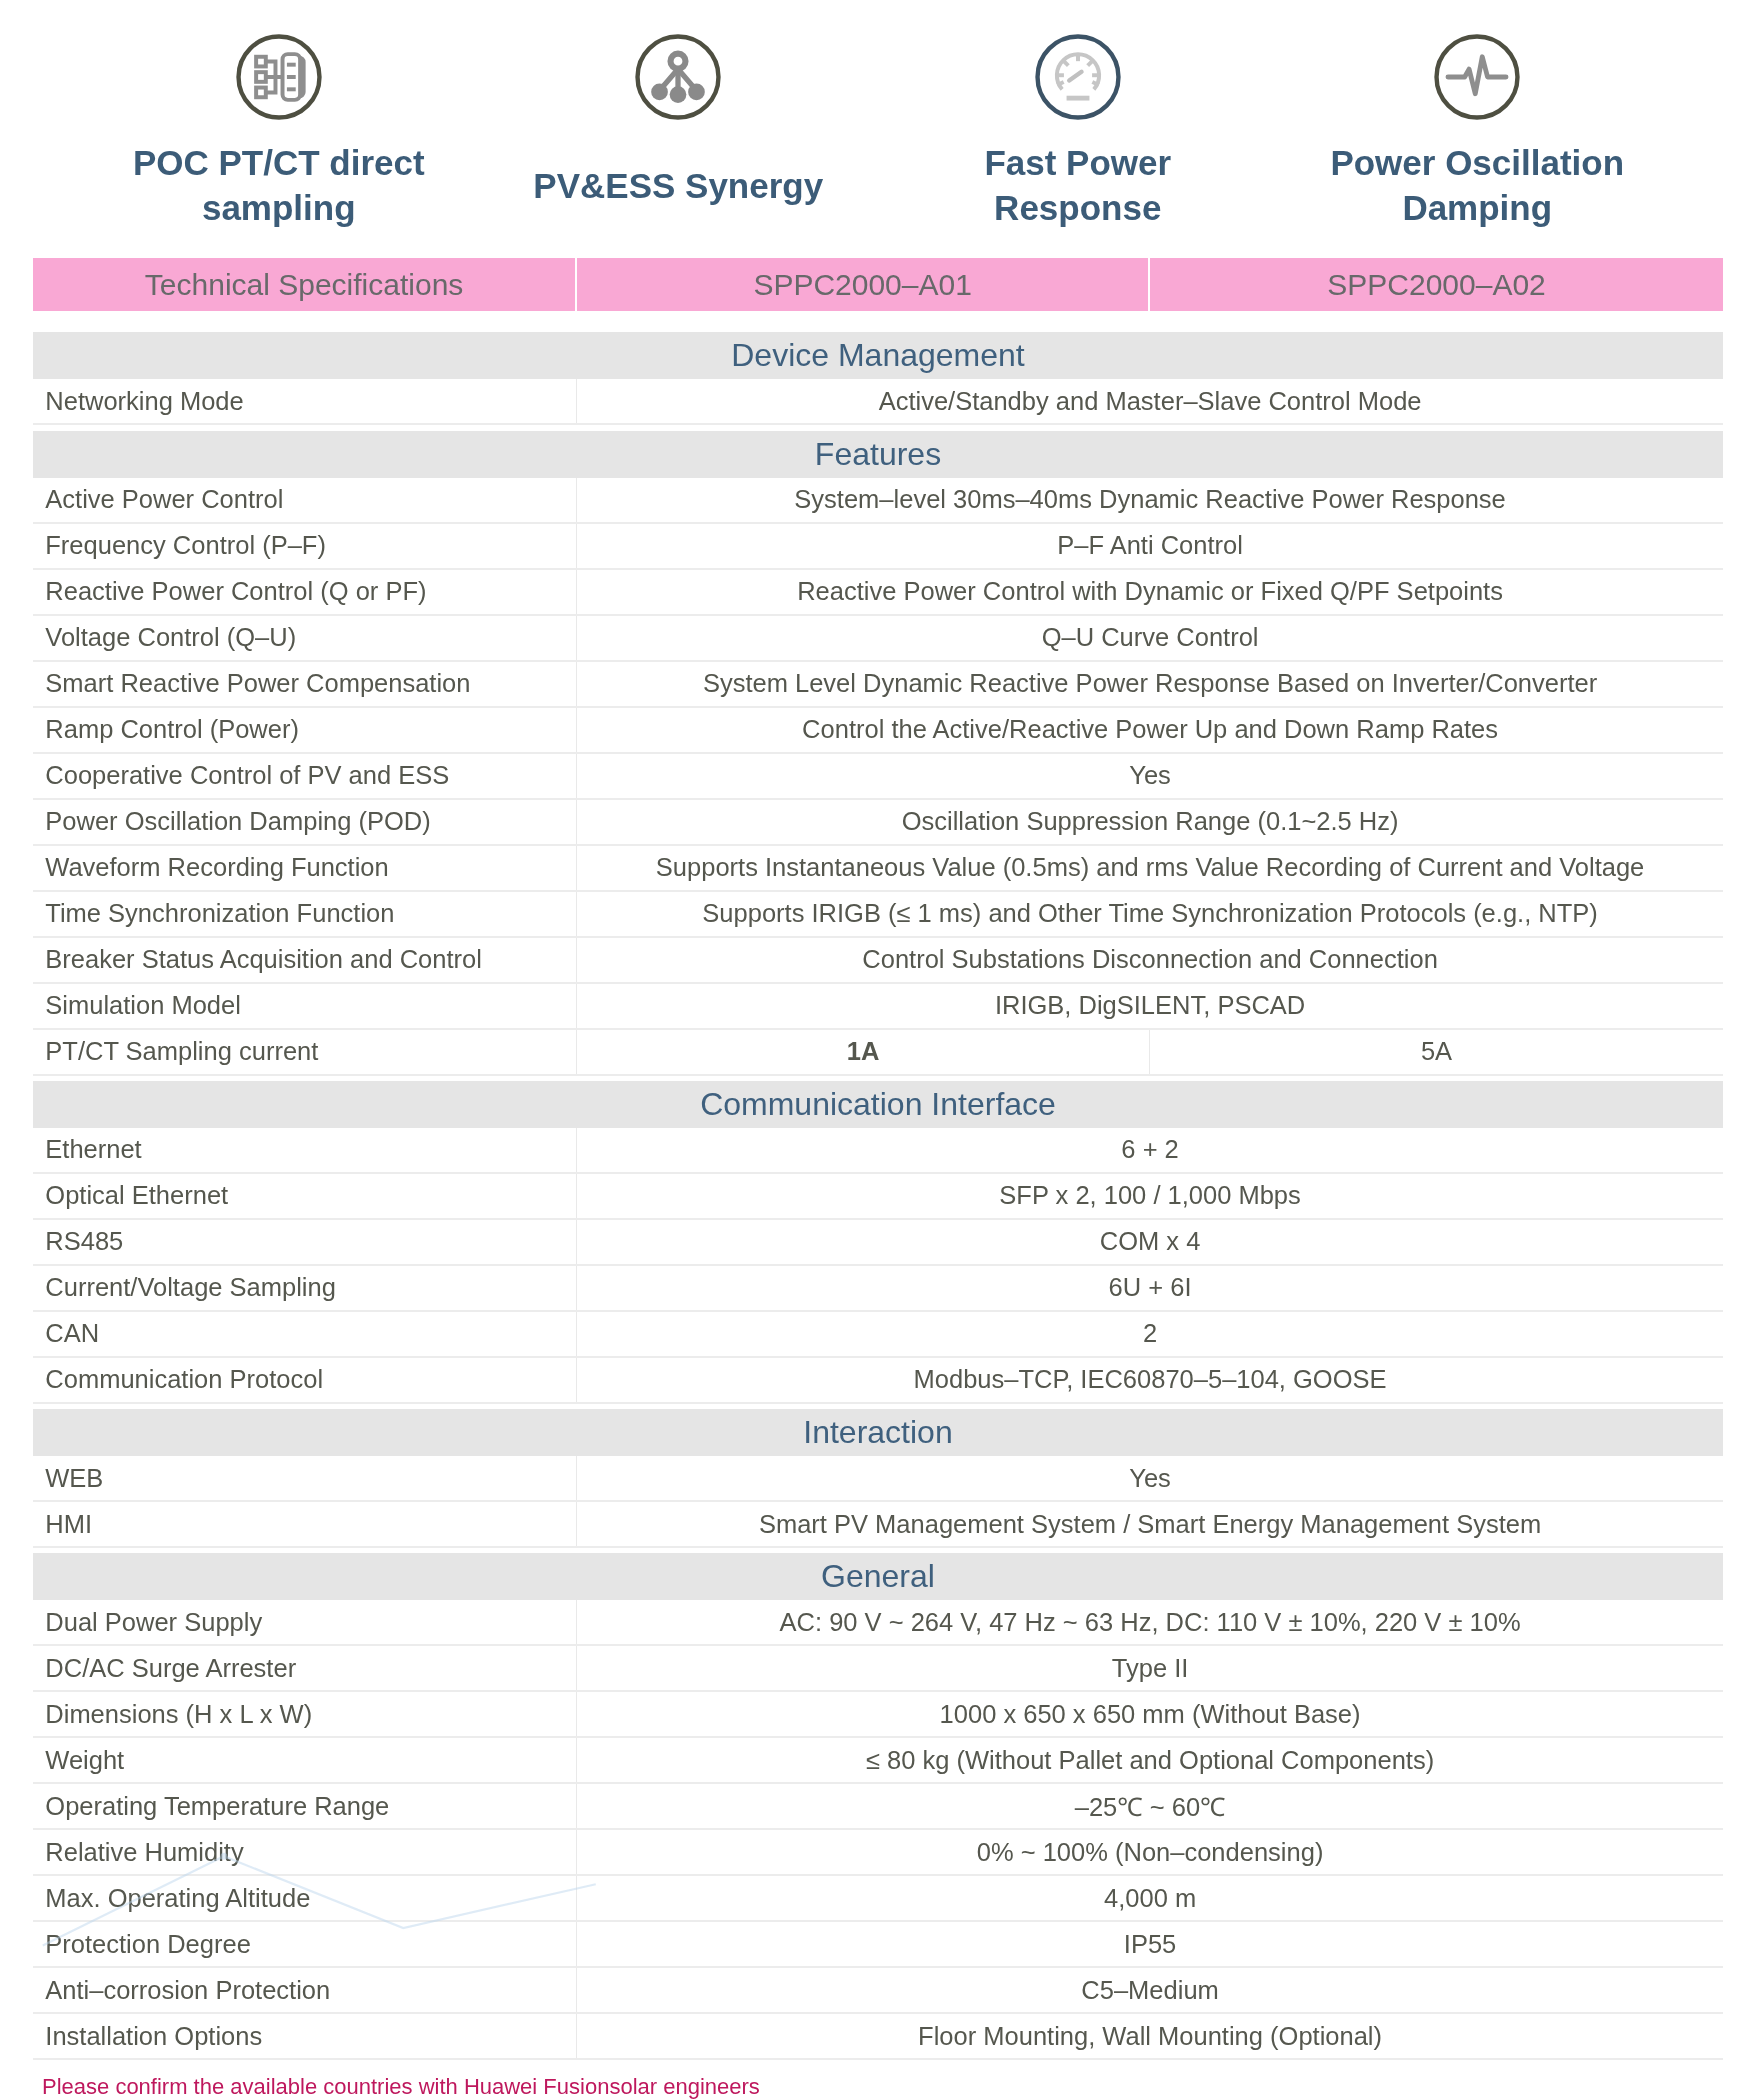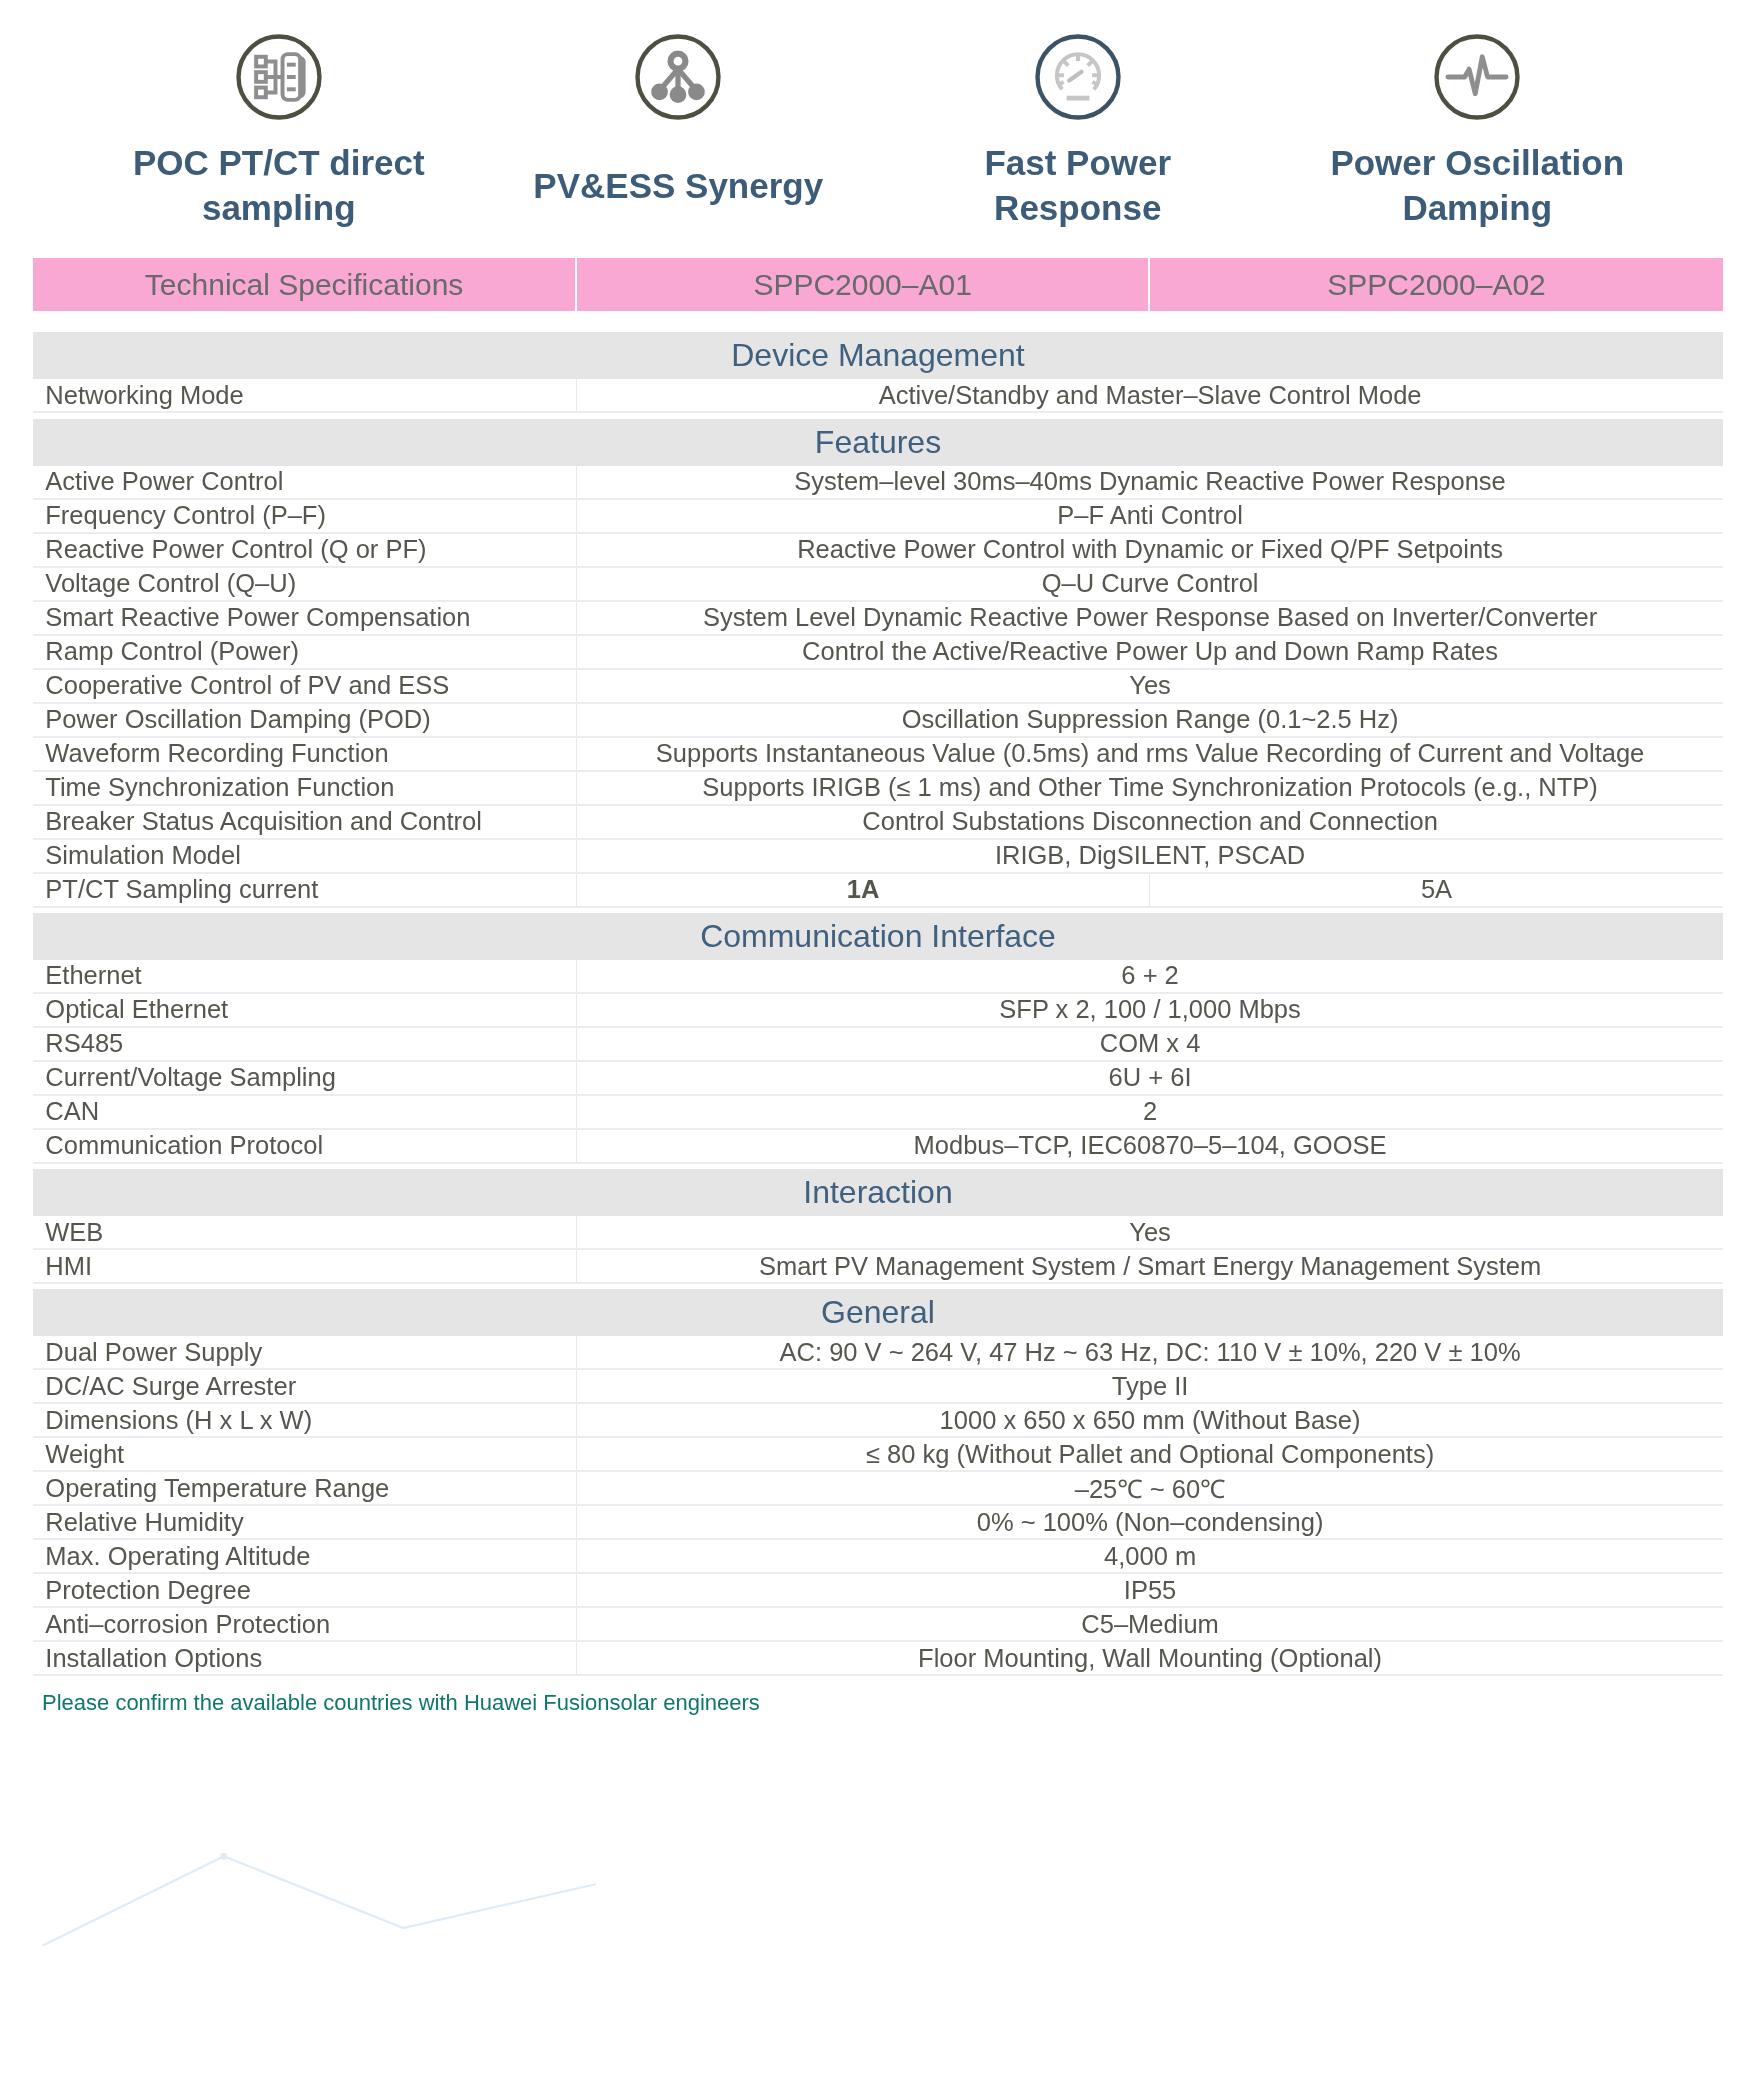--- a/index.html
+++ b/index.html
@@ -38,34 +38,34 @@
   .thead-cell:last-child { border-right:none; }
 
   .section-bar {
     margin-top:5.3px; background:#e5e5e5; height:47px;
     display:flex; align-items:center; justify-content:center;
     font-size:32px; color:#3f607e;
   }
 
   .row {
     display:grid; grid-template-columns:32.2% 67.8%;
-    height:34px; box-sizing:border-box;
+    height:46px; box-sizing:border-box;
     border-bottom:2.6px solid #ececec;
   }
   .row.split { grid-template-columns:32.2% 33.9% 33.9%; }
   .cell {
     display:flex; align-items:center;
     font-size:25.5px; color:#55574e; box-sizing:border-box;
     white-space:nowrap; overflow:hidden;
   }
   .cell.label { padding-left:12.3px; border-right:1.8px solid #e9e9e9; }
   .cell.value { justify-content:center; text-align:center; }
   .row.split .cell.value.first { border-right:1.8px solid #e9e9e9;font-weight:bold; }
 
-  .footer-note { margin:14px 0 0 42px; font-size:22px; color:#0f766e; }
+  .footer-note { margin:14px 0 0 42px; font-size:22px; color:#be185d; }
 
   .watermark { position:absolute; left:35px; top:1830px; pointer-events:none; opacity:.45; }
 </style>
 </head>
 <body>
 
 <div class="icons-row">
 
   <div class="icon-item">
     <div class="icon-circle">

